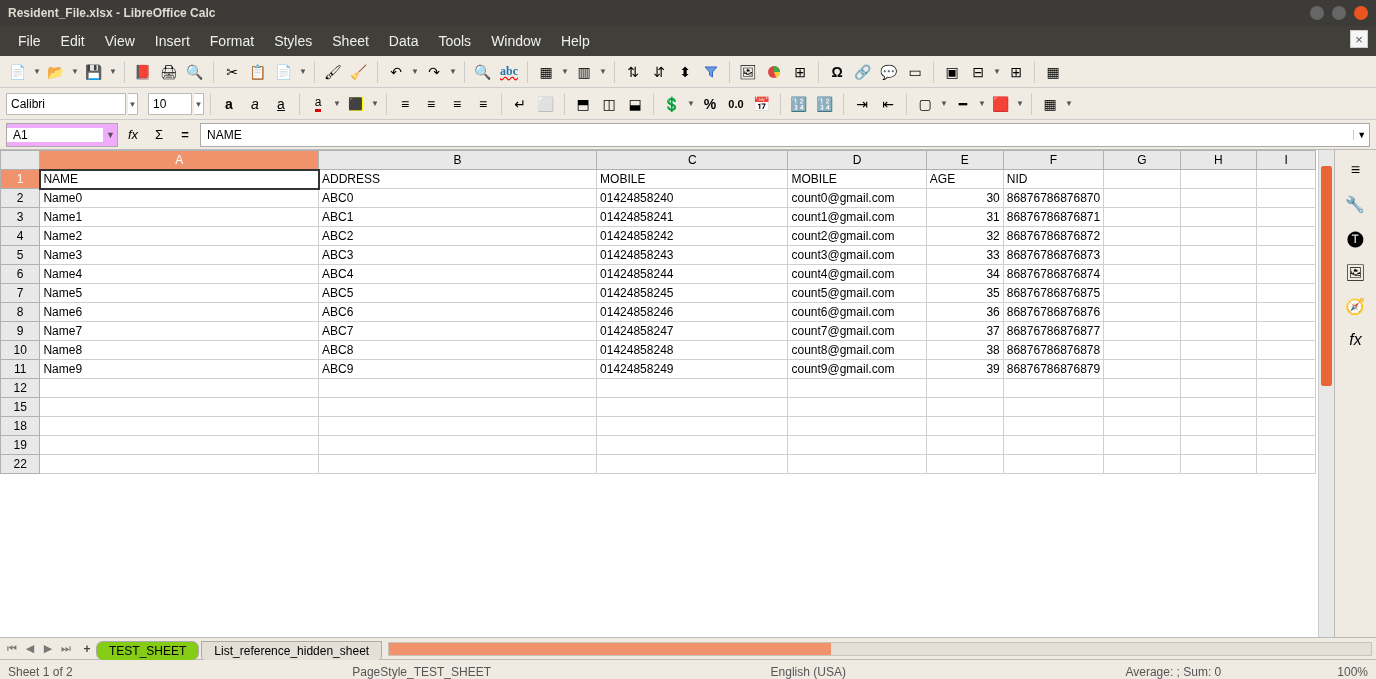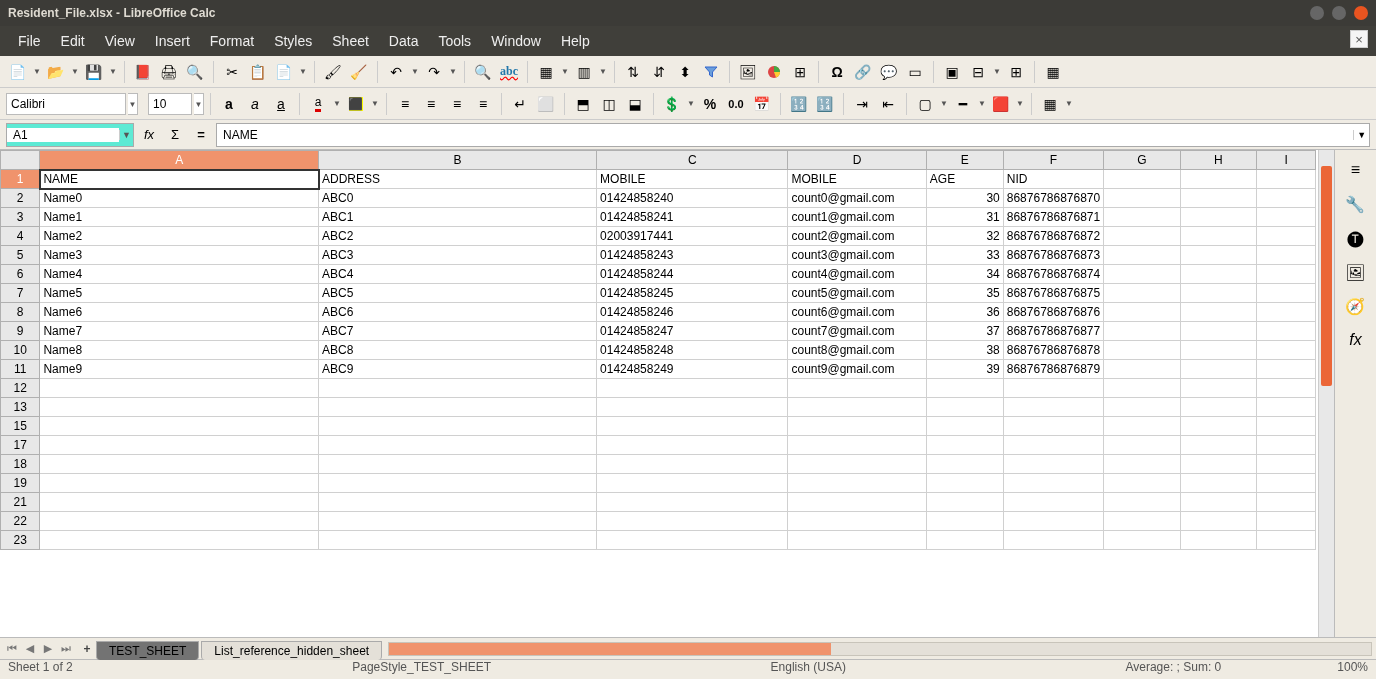--- a/index.html
+++ b/index.html
@@ -21,21 +21,21 @@
 
 
 .toolbar { background: #f0ece4; height: 32px; display: flex; align-items: center; padding: 0 6px; gap: 2px; border-bottom: 1px solid #ccc;}
 .toolbar .btn { width: 24px; height: 24px; display: flex; align-items: center; justify-content: center; border-radius: 2px; font-size: 14px;}
 .toolbar .sep { width: 1px; height: 22px; background: #ccc; margin: 0 4px; }
 .toolbar .drop { font-size: 8px; color:#555; width:10px; text-align:center;}
 .toolbar select, .toolbar input[type=text].combo { height: 22px; border: 1px solid #bbb; background: white; padding: 0 4px; font-size: 12px;}
 
 
 .formula-bar { background: #f0ece4; height: 30px; display: flex; align-items: center; padding: 2px 6px; gap: 4px; border-bottom: 1px solid #bbb;}
-.formula-bar .namebox { width: 128px; height: 24px; border: 1px solid #aaa; background: #5eead4; display:flex; align-items:center;}
+.formula-bar .namebox { width: 112px; height: 24px; border: 1px solid #aaa; background: #f0abfc; display:flex; align-items:center;}
 .formula-bar .namebox input { border:none; width:100%; padding:0 6px; font-size:12px; outline:none;}
 .formula-bar .namebox .dd { width:16px; text-align:center; color:#555; font-size:9px; border-left:1px solid #ccc;}
 .formula-bar .fx-btn { width: 22px; height: 22px; display: flex; align-items: center; justify-content: center; font-size:13px;}
 .formula-bar .formula-input { flex:1; height: 24px; border: 1px solid #aaa; background: white; display:flex; align-items:center;}
 .formula-bar .formula-input input { border:none; width:100%; padding: 0 6px; font-size:12px; outline:none;}
 .formula-bar .formula-input .dd { width:16px; text-align:center; font-size:9px; border-left:1px solid #ccc;}
 
 
 .main { display: flex; height: calc(679px - 26px - 30px - 32px - 32px - 30px - 22px - 20px); }
 .sheet-area { flex:1; overflow: hidden; position: relative; background: white;}
@@ -63,26 +63,26 @@
 .vscroll { position:absolute; right:0; top:0; width:16px; bottom:0; background:#e8e8e8; border-left:1px solid #ccc;}
 .vscroll .thumb { position:absolute; top:16px; left:2px; right:2px; height:220px; background:#eb6637; border-radius:2px;}
 
 
 .tabstrip { height: 22px; background: #efebe2; display:flex; align-items:center; border-top:1px solid #bbb;}
 .tabstrip .nav { display:flex; gap:2px; padding: 0 4px;}
 .tabstrip .nav .nbtn { width:16px; text-align:center; color:#777; font-size:11px;}
 .tabstrip .add { width:18px; text-align:center; font-weight:bold; color:#444;}
 .tabstrip .tabs { display:flex; height:100%; align-items:flex-end;}
 .tabstrip .tab { padding: 2px 12px; border: 1px solid #aaa; border-bottom:none; background:#e4e0d8; margin-right:2px; font-size:12px; border-radius: 0 0 4px 4px; position:relative; top:1px;}
-.tabstrip .tab.active { background: #737373; border-top:1px solid #aaa;}
+.tabstrip .tab.active { background: #84cc16; border-top:1px solid #aaa;border-radius:7px;}
 .tabstrip .scroll-area { flex:1; background:#e4e0d8; height:14px; margin: 0 4px; border:1px solid #c8c4ba;}
 .tabstrip .scroll-area.sel { background: linear-gradient(to right, #f0936c 45%, #e4e0d8 45%);}
 
 
-.statusbar { height: 20px; background: #efebe2; border-top:1px solid #bbb; display:flex; align-items:flex-start; font-size:11px; color:#555; padding: 0 8px; gap: 28px;}
+.statusbar { height: 20px; background: #efebe2; border-top:1px solid #bbb; display:flex; align-items:flex-end; font-size:11px; color:#555; padding: 0 8px; gap: 28px;}
 .statusbar .spacer { flex:1;}
 
 svg { display:block; }
 </style>
 </head>
 <body>
 
 <div class="titlebar">
   <div class="title">Resident_File.xlsx - LibreOffice Calc</div>
   <div class="window-controls">
@@ -309,21 +309,21 @@
               <td class="num">31</td>
               <td class="num">86876786876871</td>
               <td></td>
               <td></td>
               <td></td>
             </tr>
             <tr>
               <th class="rowhead">4</th>
               <td>Name2</td>
               <td>ABC2</td>
-              <td>02003917441</td>
+              <td>01424858242</td>
               <td>count2@gmail.com</td>
               <td class="num">32</td>
               <td class="num">86876786876872</td>
               <td></td>
               <td></td>
               <td></td>
             </tr>
             <tr>
               <th class="rowhead">5</th>
               <td>Name3</td>
@@ -414,56 +414,32 @@
               <td></td>
               <td></td>
               <td></td>
               <td></td>
               <td></td>
               <td></td>
               <td></td>
               <td></td>
             </tr>
             <tr>
-              <th class="rowhead">13</th>
-              <td></td>
-              <td></td>
-              <td></td>
-              <td></td>
-              <td></td>
-              <td></td>
-              <td></td>
-              <td></td>
-              <td></td>
-            </tr>
-            <tr>
               <th class="rowhead">15</th>
               <td></td>
               <td></td>
               <td></td>
               <td></td>
               <td></td>
               <td></td>
               <td></td>
               <td></td>
               <td></td>
             </tr>
             <tr>
-              <th class="rowhead">17</th>
-              <td></td>
-              <td></td>
-              <td></td>
-              <td></td>
-              <td></td>
-              <td></td>
-              <td></td>
-              <td></td>
-              <td></td>
-            </tr>
-            <tr>
               <th class="rowhead">18</th>
               <td></td>
               <td></td>
               <td></td>
               <td></td>
               <td></td>
               <td></td>
               <td></td>
               <td></td>
               <td></td>
@@ -474,45 +450,21 @@
               <td></td>
               <td></td>
               <td></td>
               <td></td>
               <td></td>
               <td></td>
               <td></td>
               <td></td>
             </tr>
             <tr>
-              <th class="rowhead">21</th>
-              <td></td>
-              <td></td>
-              <td></td>
-              <td></td>
-              <td></td>
-              <td></td>
-              <td></td>
-              <td></td>
-              <td></td>
-            </tr>
-            <tr>
               <th class="rowhead">22</th>
-              <td></td>
-              <td></td>
-              <td></td>
-              <td></td>
-              <td></td>
-              <td></td>
-              <td></td>
-              <td></td>
-              <td></td>
-            </tr>
-            <tr>
-              <th class="rowhead">23</th>
               <td></td>
               <td></td>
               <td></td>
               <td></td>
               <td></td>
               <td></td>
               <td></td>
               <td></td>
               <td></td>
             </tr>

